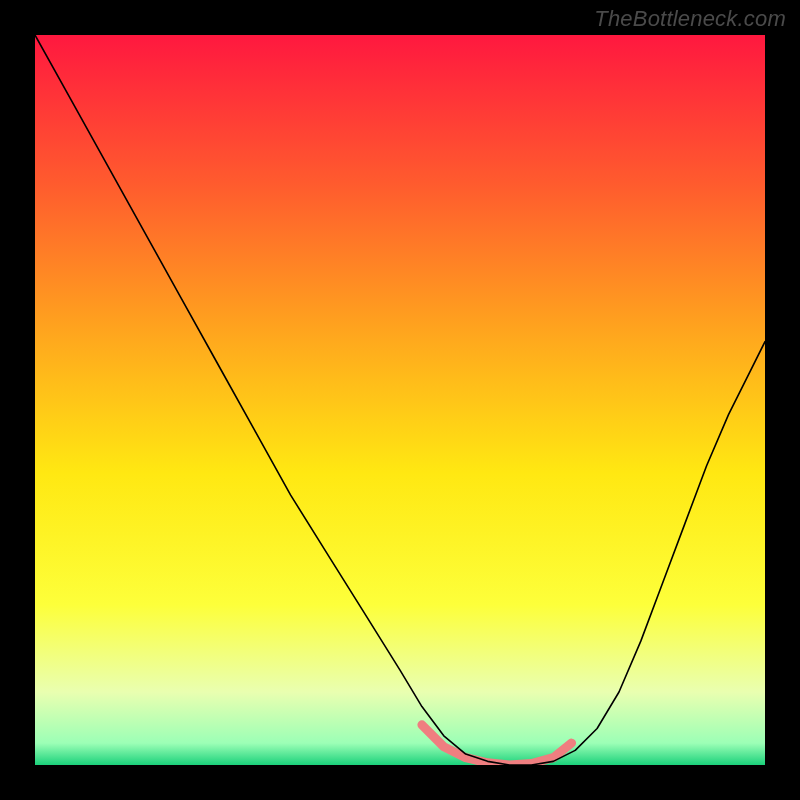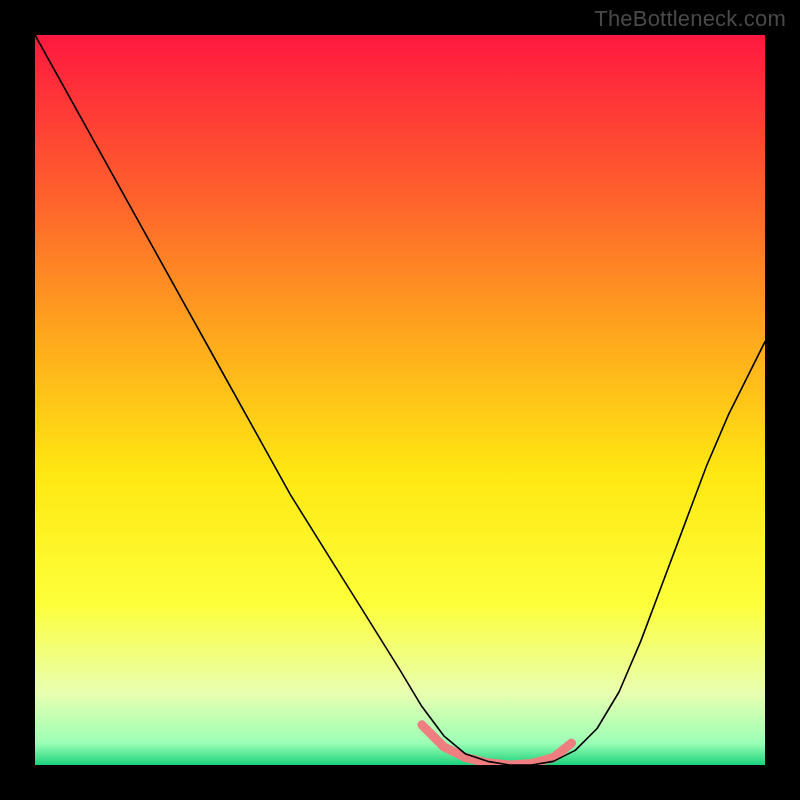--- a/index.html
+++ b/index.html
@@ -2,20 +2,21 @@
 <html><head>
 <meta charset="utf-8">
 <style>
   * { margin: 0; padding: 0; box-sizing: border-box; }
   html, body { width: 800px; height: 800px; overflow: hidden; background: #000; }
   .frame {
     position: relative;
     width: 800px;
     height: 800px;
     background: #000;
+    font-style: italic;
   }
   .watermark {
     position: absolute;
     top: 6px;
     right: 14px;
     font-family: Arial, Helvetica, sans-serif;
     font-size: 22px;
     color: #4a4a4a;
     letter-spacing: 0.2px;
     z-index: 10;

